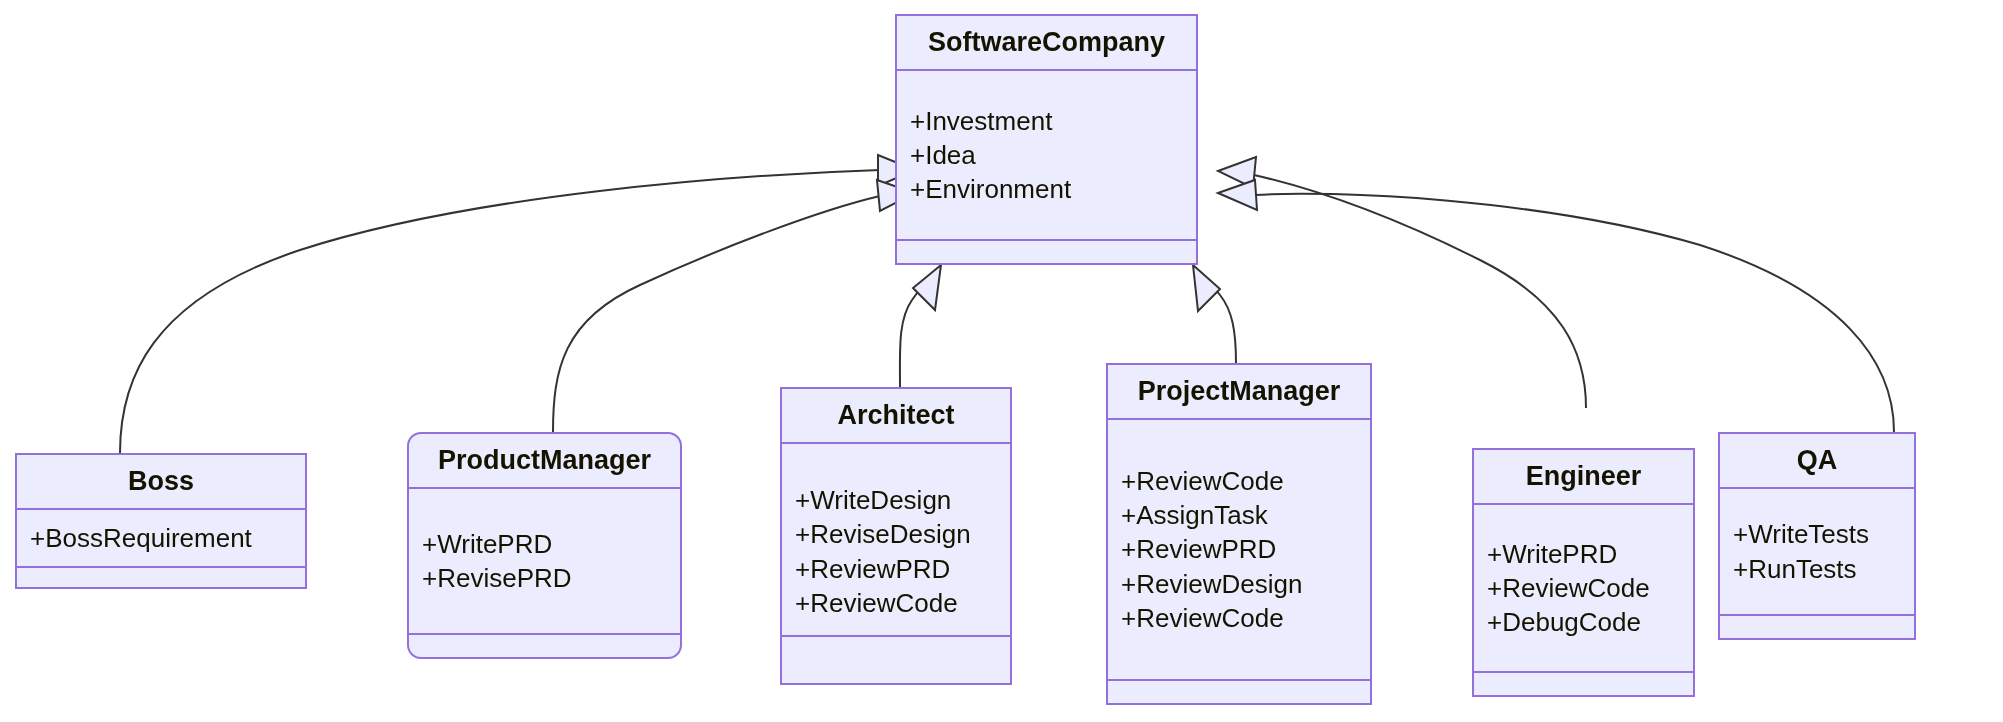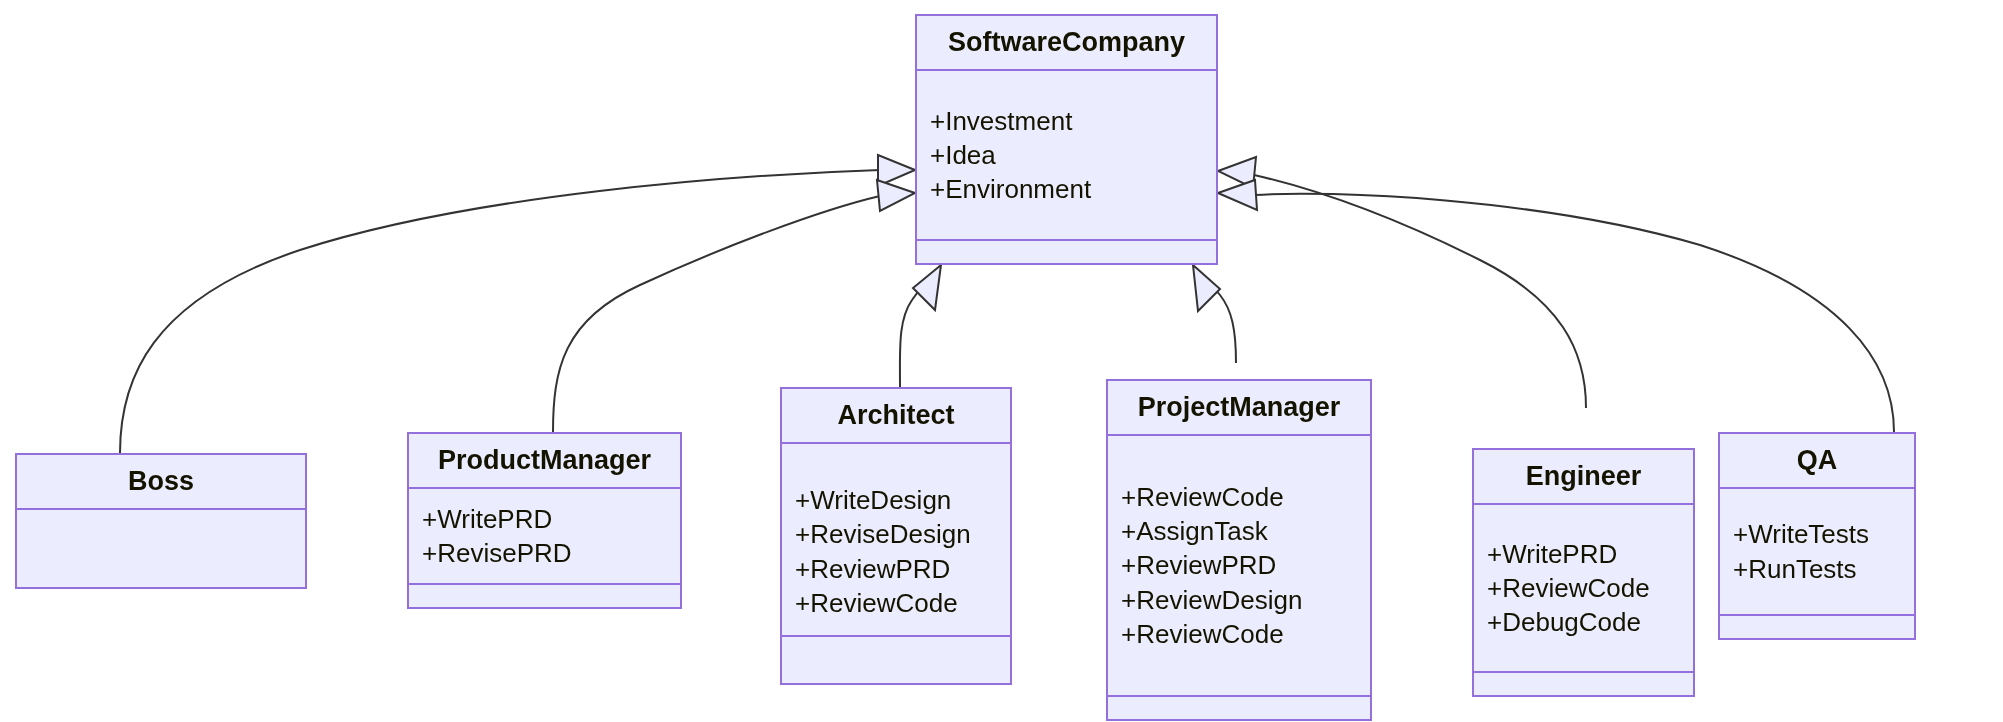--- a/index.html
+++ b/index.html
@@ -112,56 +112,59 @@
       <path class="edge-path" d="M 1586 408 C 1586 350 1560 300 1480 260 C 1400 220 1320 190 1254 175"></path>
       <polygon class="edge-arrow" points="1218,171 1256,157 1253,188"></polygon>
     </g>
 
     <g>
       <path class="edge-path" d="M 1894 432 C 1894 360 1840 290 1700 245 C 1540 198 1330 190 1254 195"></path>
       <polygon class="edge-arrow" points="1218,193 1255,180 1257,210"></polygon>
     </g>
   </svg>
 
-  <div class="uml-class" style="left:915px; top:14px; width:303px; height:251px;">
+  <div class="uml-class" style="left:895px; top:14px; width:303px; height:251px;">
     <div class="class-title">SoftwareCompany</div>
     <div class="class-members">
       <div class="member-row">+Investment</div>
       <div class="member-row">+Idea</div>
       <div class="member-row">+Environment</div>
     </div>
     <div class="class-methods"></div>
   </div>
 
   <div class="uml-class" style="left:15px; top:453px; width:292px; height:136px;">
     <div class="class-title">Boss</div>
+    <div class="class-members">
+      <div class="member-row">+BossRequirement</div>
+    </div>
     <div class="class-methods"></div>
   </div>
 
-  <div class="uml-class" style="left:407px; top:432px; width:275px; height:177px;">
+  <div class="uml-class" style="left:407px; top:432px; width:275px; height:227px;border-radius:14px;">
     <div class="class-title">ProductManager</div>
     <div class="class-members">
       <div class="member-row">+WritePRD</div>
       <div class="member-row">+RevisePRD</div>
     </div>
     <div class="class-methods"></div>
   </div>
 
   <div class="uml-class" style="left:780px; top:387px; width:232px; height:298px;gap:24px;">
     <div class="class-title">Architect</div>
     <div class="class-members">
       <div class="member-row">+WriteDesign</div>
       <div class="member-row">+ReviseDesign</div>
       <div class="member-row">+ReviewPRD</div>
       <div class="member-row">+ReviewCode</div>
     </div>
     <div class="class-methods"></div>
   </div>
 
-  <div class="uml-class" style="left:1106px; top:379px; width:266px; height:342px;">
+  <div class="uml-class" style="left:1106px; top:363px; width:266px; height:342px;">
     <div class="class-title">ProjectManager</div>
     <div class="class-members">
       <div class="member-row">+ReviewCode</div>
       <div class="member-row">+AssignTask</div>
       <div class="member-row">+ReviewPRD</div>
       <div class="member-row">+ReviewDesign</div>
       <div class="member-row">+ReviewCode</div>
     </div>
     <div class="class-methods"></div>
   </div>

